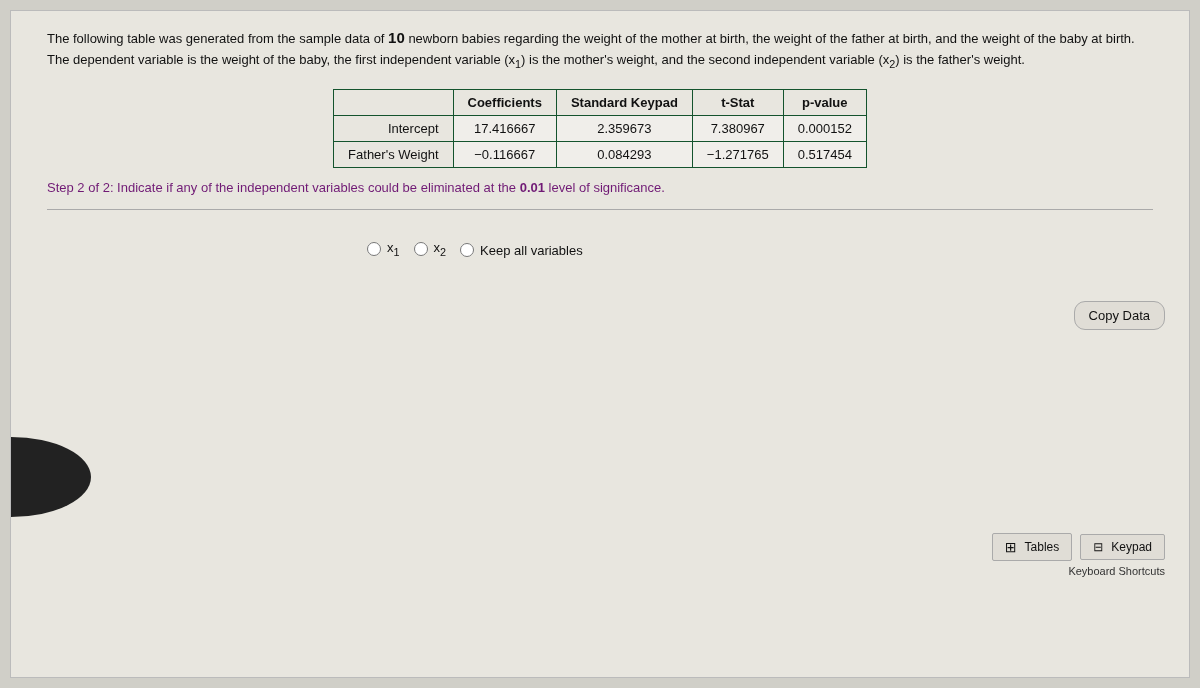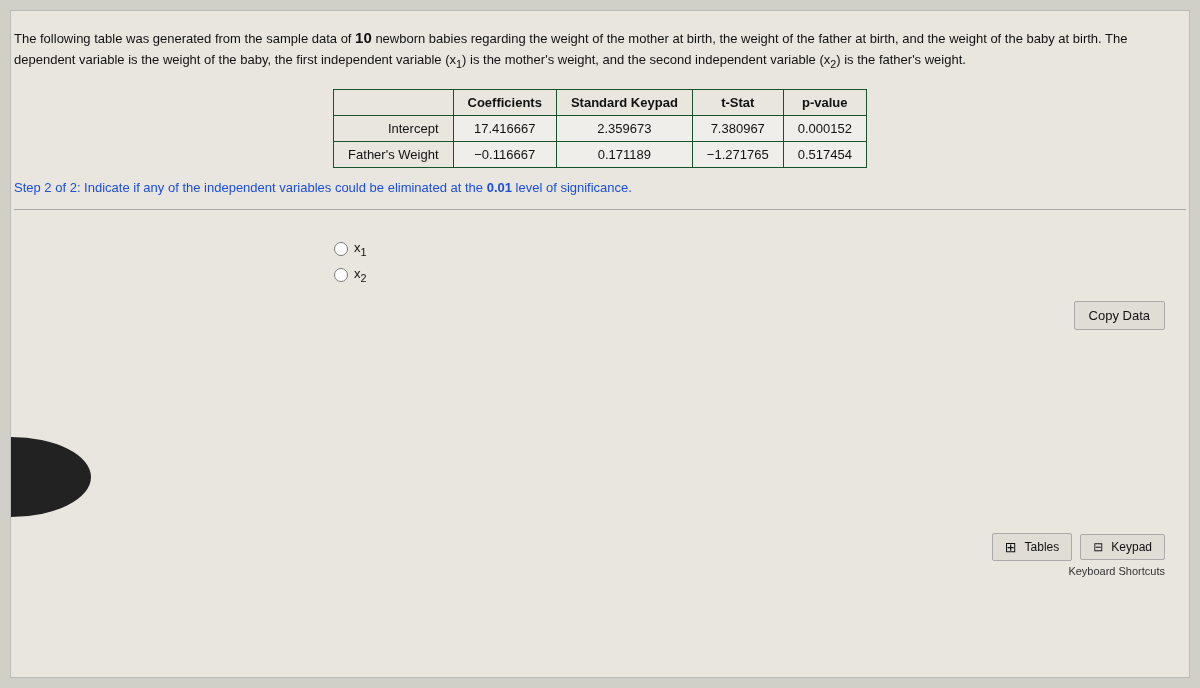--- a/index.html
+++ b/index.html
@@ -9,21 +9,21 @@
       font-size: 13px;
       width: 1200px;
       height: 688px;
       overflow: hidden;
       position: relative;
     }
 
     .main-container {
       background: #e8e6df;
       margin: 10px;
-      padding: 16px 3px;
+      padding: 16px 36px;
       border: 1px solid #bbb;
       height: calc(100% - 20px);
       position: relative;
     }
 
     .intro-text {
       font-size: 13px;
       line-height: 1.5;
       margin-bottom: 18px;
       color: #111;
@@ -67,26 +67,26 @@
     .copy-data-btn {
       position: absolute;
       right: 24px;
       top: 290px;
       background: #e0ddd6;
       border: 1px solid #aaa;
       padding: 6px 14px;
       font-size: 13px;
       cursor: pointer;
       color: #111;
-      border-radius: 2px;
+      border-radius: 11px;
     }
 
     .step2-text {
       font-size: 13px;
-      color: #1d4ed8;
+      color: #701a75;
       margin-bottom: 14px;
       margin-top: 4px;
     }
 
     .step2-text .bold-val {
       font-weight: bold;
     }
 
     .divider {
       border: none;
@@ -124,24 +124,25 @@
     }
 
     .keyboard-shortcuts {
       font-size: 11px;
       color: #333;
       text-align: center;
     }
 
     .radio-group {
       display: flex;
-      flex-direction: column;
-      gap: 8px;
+      flex-direction: row;
+      gap: 14px;
       margin-left: 320px;
       margin-top: 30px;
+      align-items: flex-end;
     }
 
     .radio-item {
       display: flex;
       align-items: center;
       gap: 6px;
       font-size: 13px;
       color: #111;
     }
 
@@ -195,21 +196,21 @@
         <tr>
           <td class="row-label">Intercept</td>
           <td>17.416667</td>
           <td>2.359673</td>
           <td>7.380967</td>
           <td>0.000152</td>
         </tr>
         <tr>
           <td class="row-label">Father's Weight</td>
           <td>−0.116667</td>
-          <td>0.171189</td>
+          <td>0.084293</td>
           <td>−1.271765</td>
           <td>0.517454</td>
         </tr>
       </tbody>
     </table>
   </div>
 
   <button class="copy-data-btn">Copy Data</button>
 
   <div class="step2-text">
@@ -221,20 +222,24 @@
   <div class="hand-image"></div>
 
   <div class="radio-group">
     <label class="radio-item">
       <input type="radio" name="eliminate" value="x1" style="">
       <span>x<sub>1</sub></span>
     </label>
     <label class="radio-item">
       <input type="radio" name="eliminate" value="x2" style="">
       <span>x<sub>2</sub></span>
+    </label>
+    <label class="radio-item">
+      <input type="radio" name="eliminate" value="keep" style="">
+      <span>Keep all variables</span>
     </label>
   </div>
 
   <div class="bottom-buttons">
     <div class="bottom-btn-row">
       <button class="tables-btn">
         <span class="icon-table">⊞</span>
         <span>Tables</span>
       </button>
       <button class="keypad-btn">

